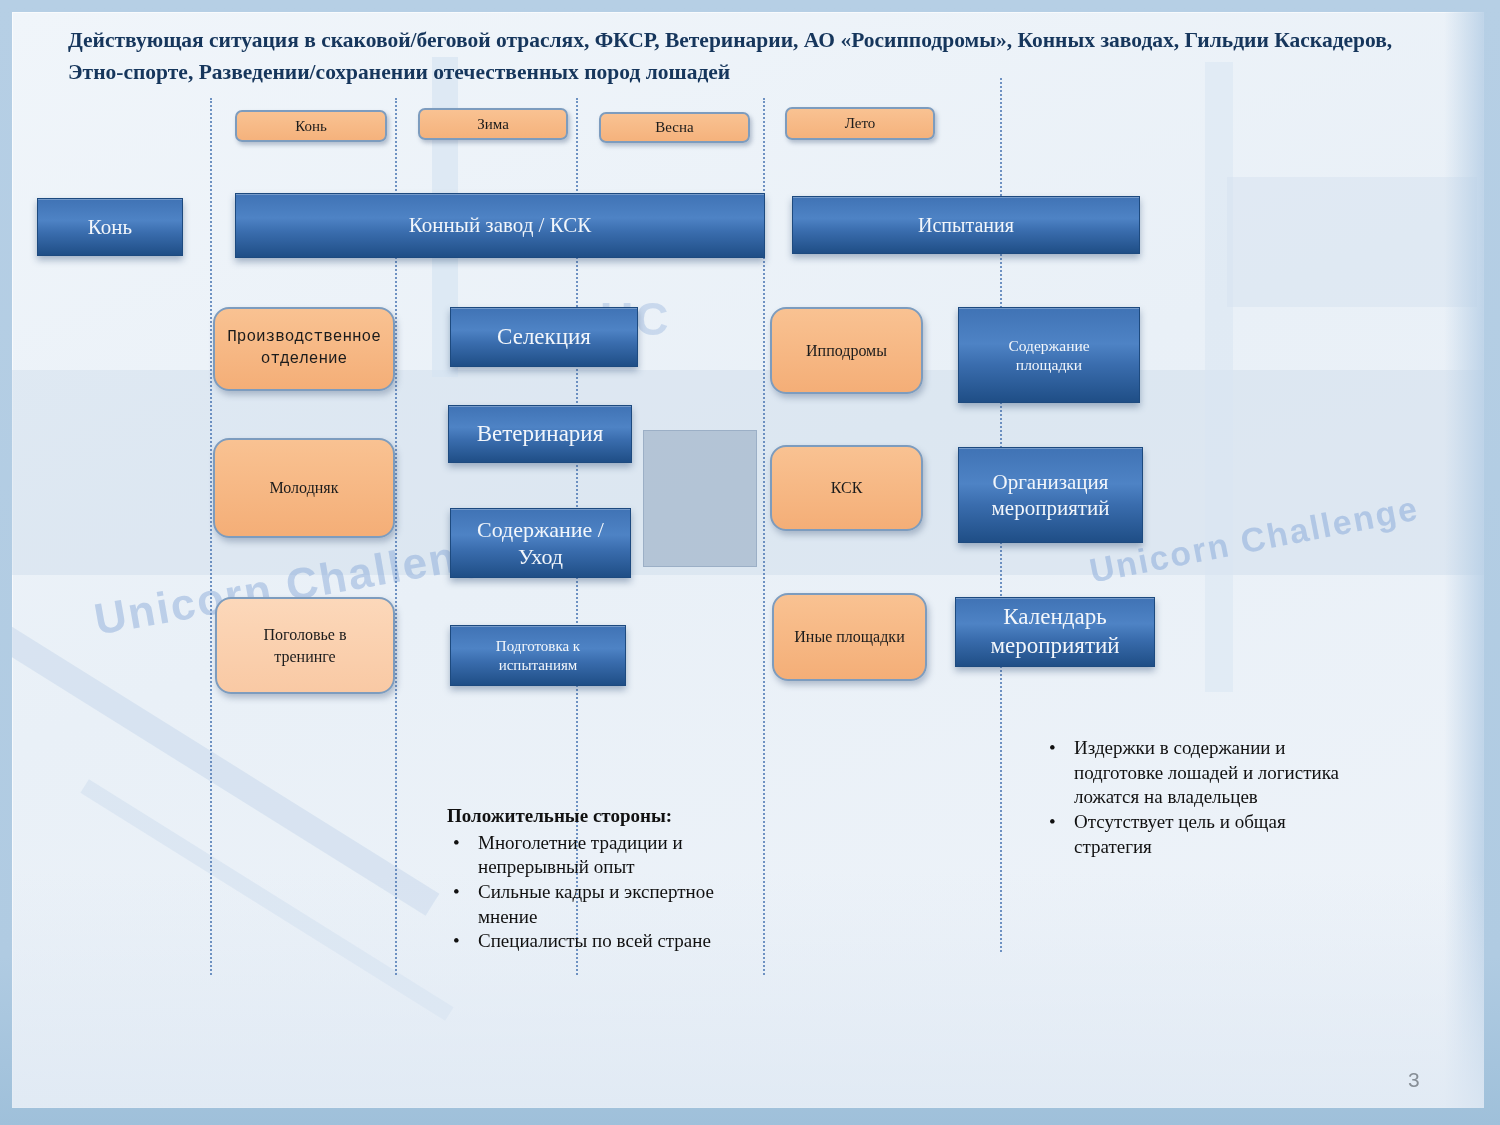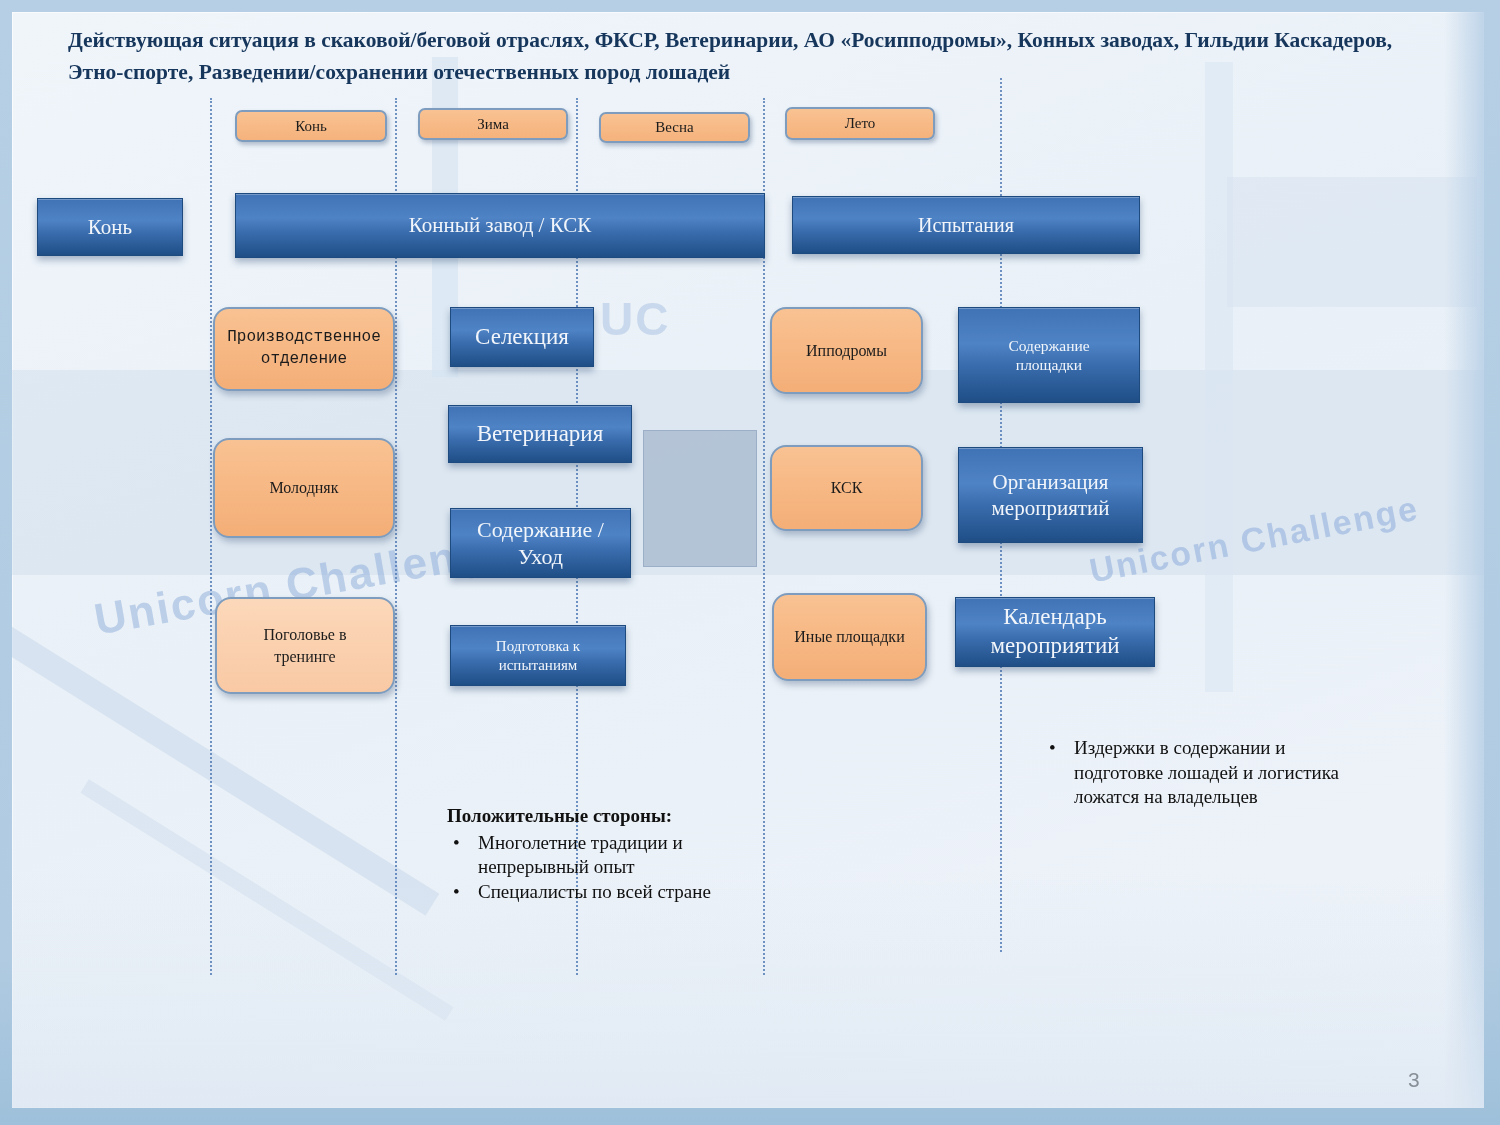--- a/index.html
+++ b/index.html
@@ -98,42 +98,44 @@
   <div class="box season" style="left:773px;top:95px;width:150px;height:33px;">Лето</div>
 
   <div class="box bbox" style="left:25px;top:186px;width:146px;height:58px;font-size:21px;">Конь</div>
   <div class="box bbox" style="left:223px;top:181px;width:530px;height:65px;font-size:21px;">Конный завод / КСК</div>
   <div class="box bbox" style="left:780px;top:184px;width:348px;height:58px;font-size:20px;">Испытания</div>
 
   <div class="box obox" style="left:201px;top:295px;width:182px;height:84px;padding:0 6px;font-family:Liberation Mono, monospace;">Производственное отделение</div>
   <div class="box obox" style="left:201px;top:426px;width:182px;height:100px;">Молодняк</div>
   <div class="box obox light" style="left:203px;top:585px;width:180px;height:97px;padding:0 30px;">Поголовье в тренинге</div>
 
-  <div class="box bbox" style="left:438px;top:295px;width:144px;height:60px;font-size:23px;">Селекция</div>
+  <div class="box bbox" style="left:438px;top:295px;width:188px;height:60px;font-size:23px;">Селекция</div>
   <div class="box bbox" style="left:436px;top:393px;width:184px;height:58px;font-size:23px;">Ветеринария</div>
   <div class="box bbox" style="left:438px;top:496px;width:181px;height:70px;font-size:22px;padding:0 6px;">Содержание / Уход</div>
   <div class="box bbox" style="left:438px;top:613px;width:176px;height:61px;font-size:15px;padding:0 20px;">Подготовка к испытаниям</div>
 
   <div class="box obox" style="left:758px;top:295px;width:153px;height:87px;">Ипподромы</div>
   <div class="box obox" style="left:758px;top:433px;width:153px;height:86px;">КСК</div>
   <div class="box obox" style="left:760px;top:581px;width:155px;height:88px;">Иные площадки</div>
 
   <div class="box bbox" style="left:946px;top:295px;width:182px;height:96px;font-size:15.5px;padding:0 34px;">Содержание площадки</div>
   <div class="box bbox" style="left:946px;top:435px;width:185px;height:96px;font-size:21px;padding:0 8px;">Организация мероприятий</div>
   <div class="box bbox" style="left:943px;top:585px;width:200px;height:70px;font-size:23px;padding:0 8px;">Календарь мероприятий</div>
 
   <div class="tblock" style="left:435px;top:792px;width:302px;">
     <p class="hd">Положительные стороны:</p>
     <ul>
       <li>Многолетние традиции и непрерывный опыт</li>
+      <li>Сильные кадры и экспертное мнение</li>
       <li>Специалисты по всей стране</li>
     </ul>
   </div>
 
   <div class="tblock" style="left:1031px;top:724px;width:318px;">
     <ul>
       <li>Издержки в содержании и подготовке лошадей и логистика ложатся на владельцев</li>
+      <li>Отсутствует цель и общая стратегия</li>
     </ul>
   </div>
 
   <div class="pagenum">3</div>
 
 </div>
 
 </body></html>

